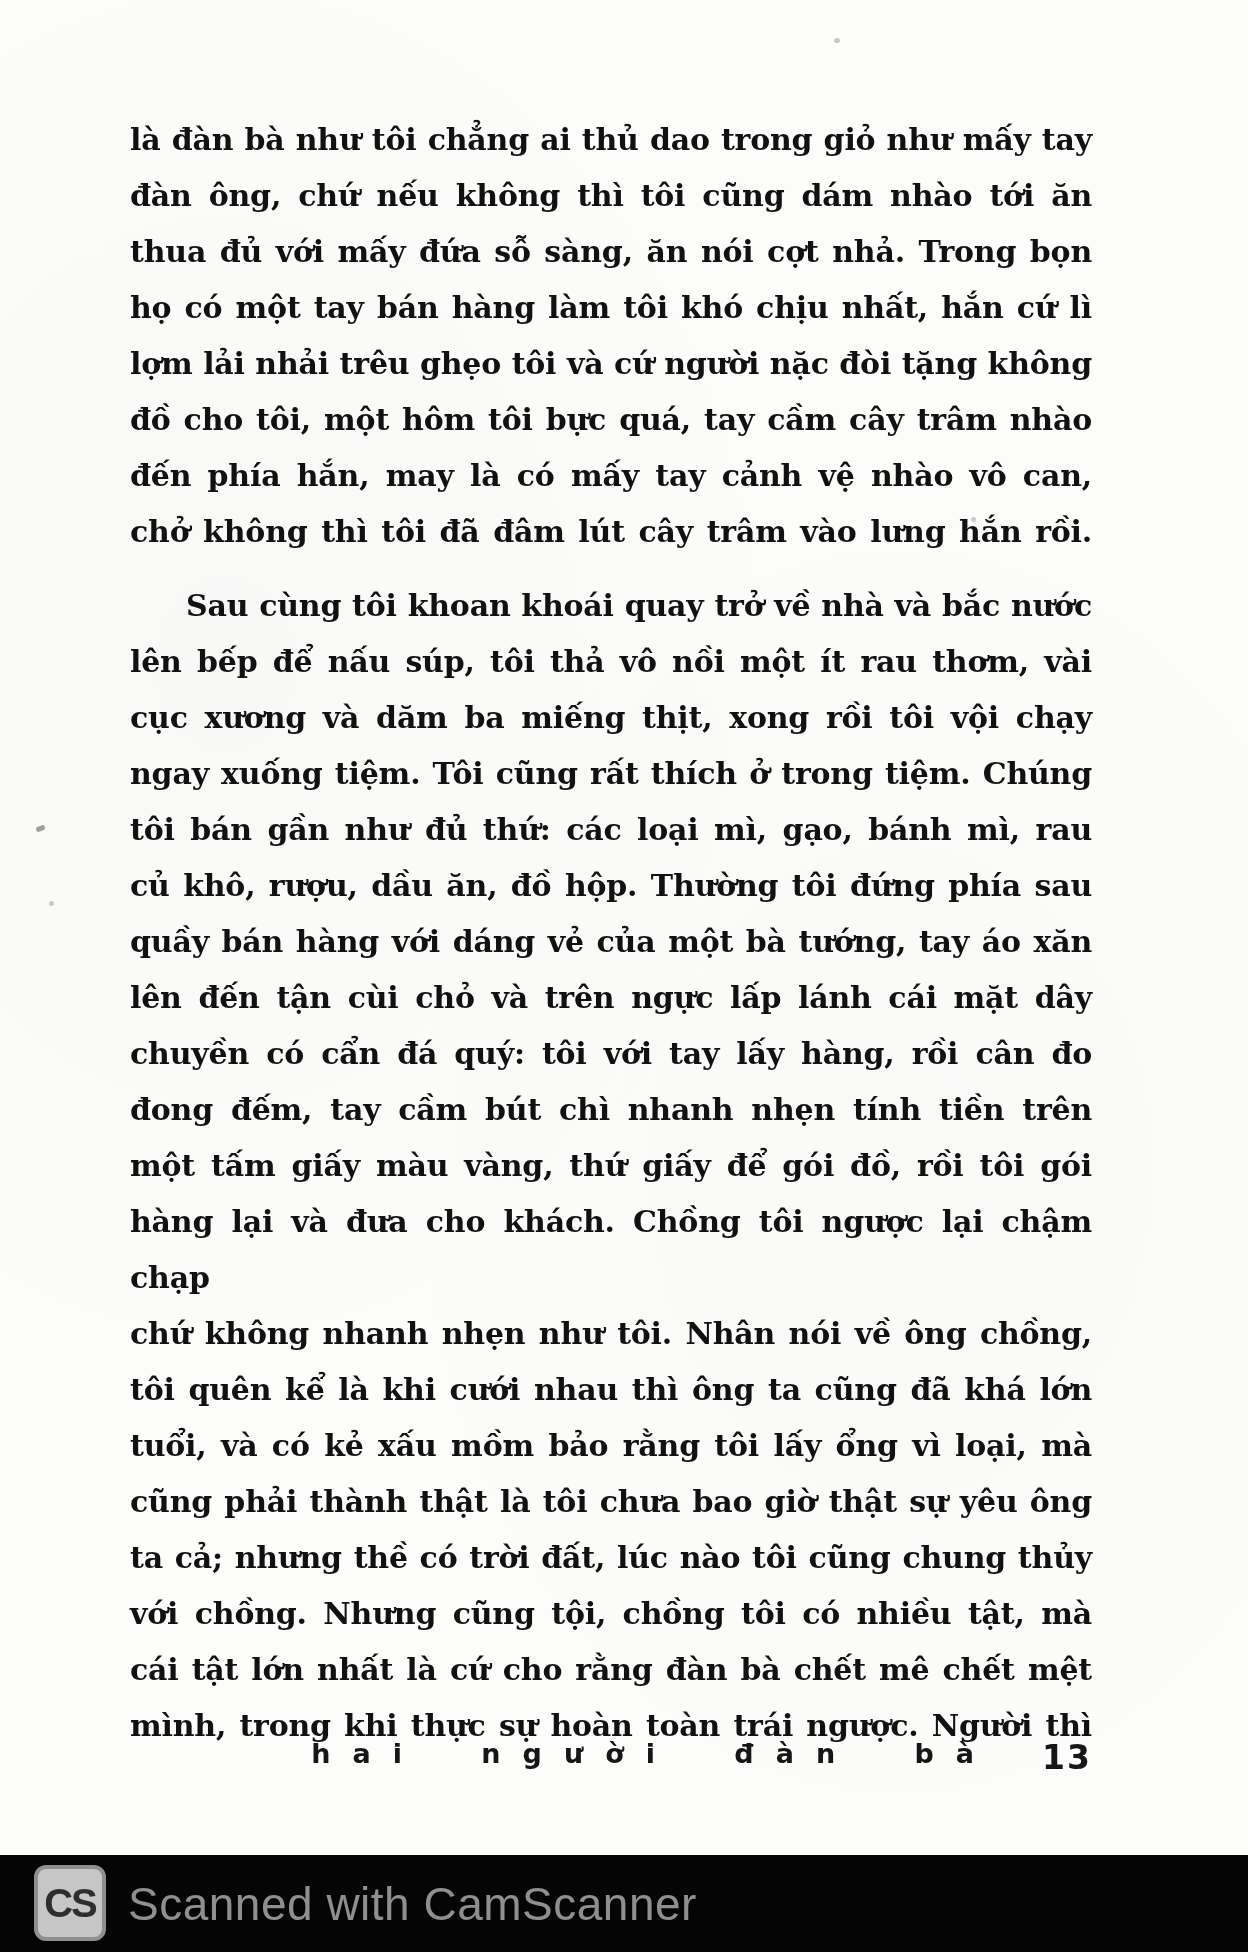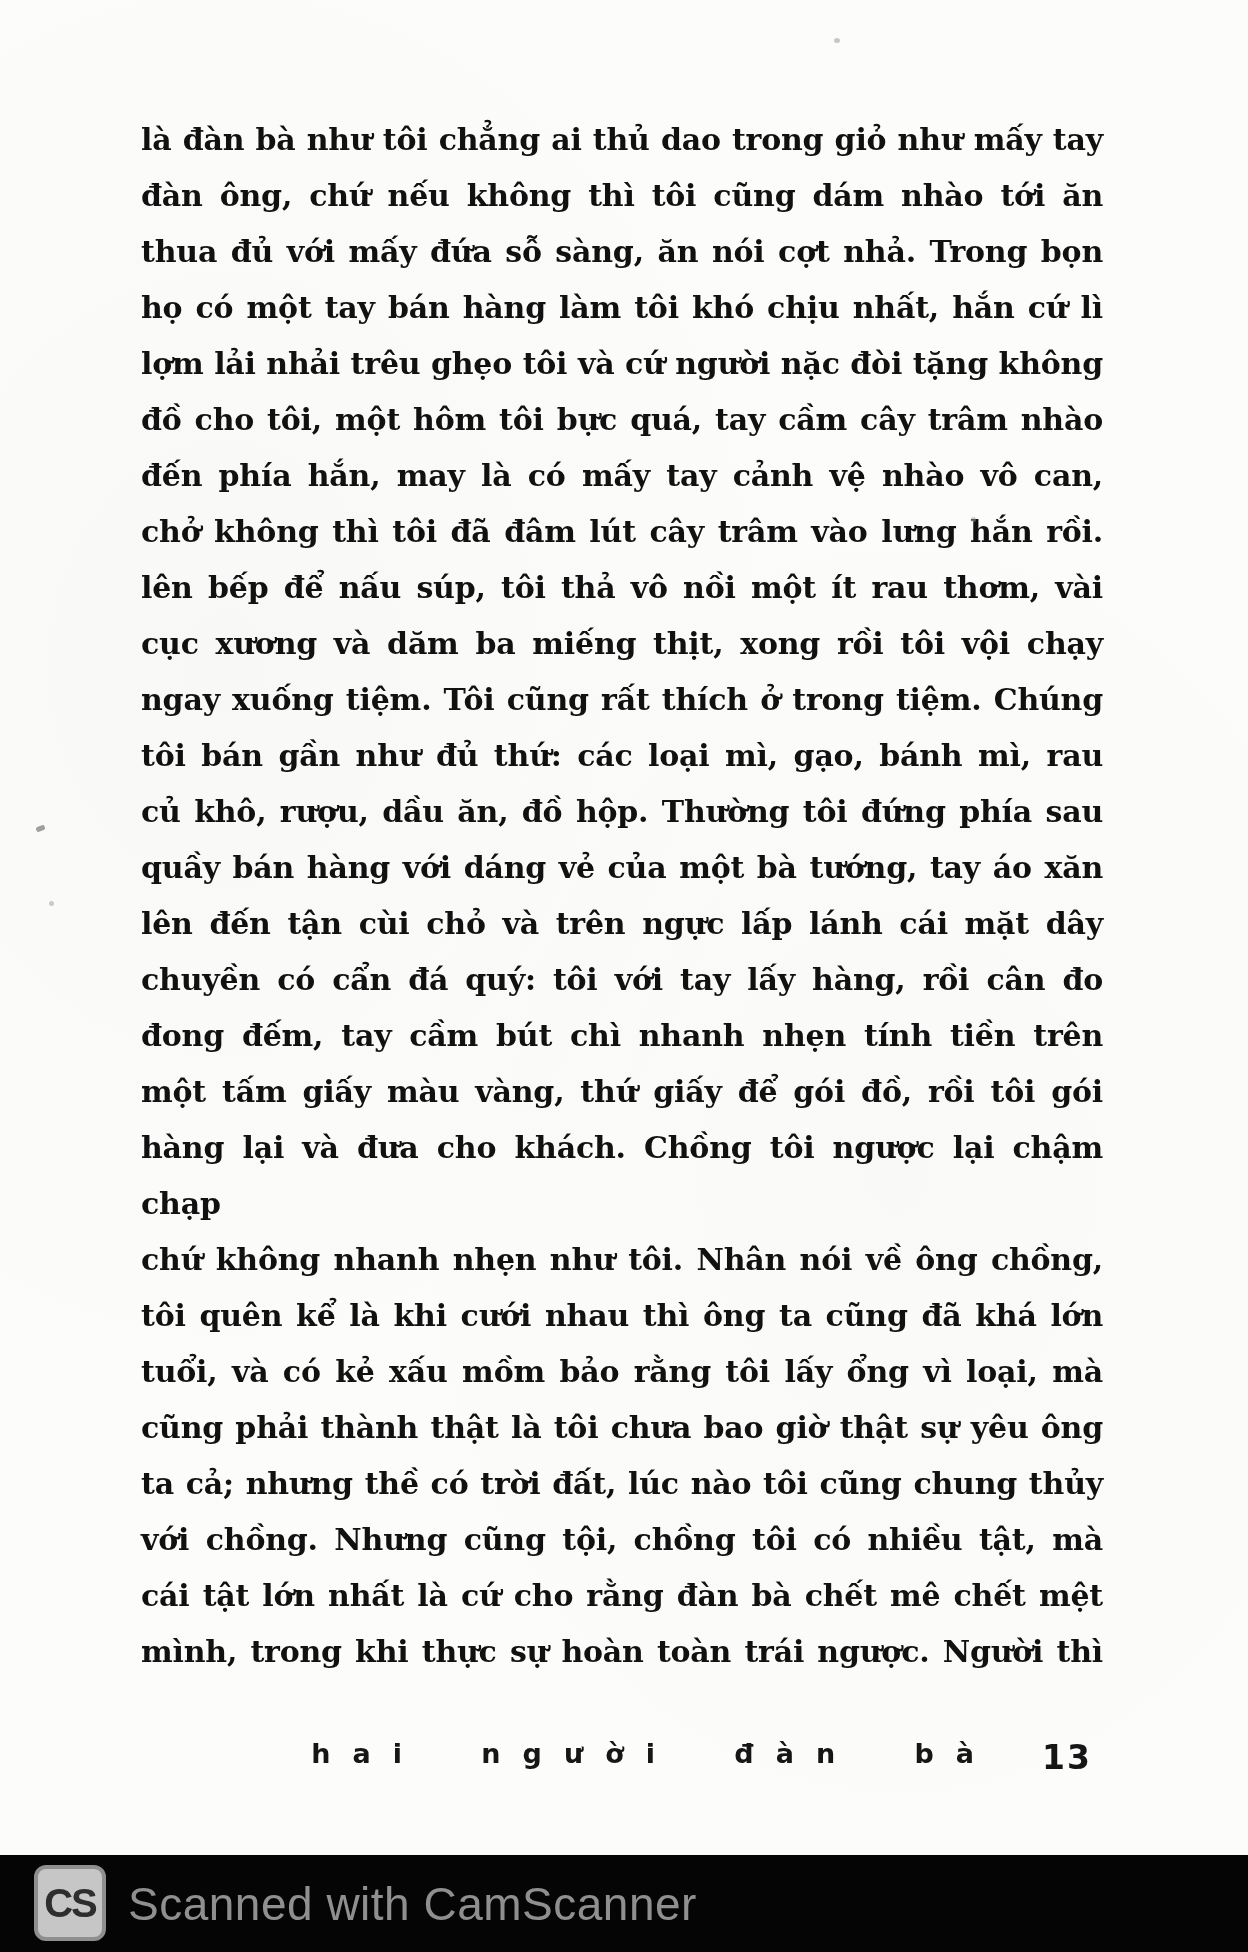--- a/index.html
+++ b/index.html
@@ -9,21 +9,21 @@
     font-family:"DejaVu Serif", serif;
   }
   .paper{
     position:absolute;inset:0;
     background:
       radial-gradient(ellipse at 18% 34%, rgba(0,0,0,0.015), transparent 42%),
       radial-gradient(ellipse at 72% 60%, rgba(0,0,0,0.012), transparent 45%),
       #fcfcfb;
   }
   .textblock{
-    position:absolute;left:141px;top:112px;width:962px;
+    position:absolute;left:130px;top:112px;width:962px;
     color:#101010;
   }
   .line{
     font-size:30px;font-weight:700;line-height:56px;
     letter-spacing:-0.2px;
     text-align:justify;text-align-last:justify;
     white-space:normal;overflow:visible;
     color:#111;
   }
   .para2-first{margin-top:18px;padding-left:56px;}
@@ -75,20 +75,21 @@
   <div class="textblock">
     <div class="line">là đàn bà như tôi chẳng ai thủ dao trong giỏ như mấy tay</div>
     <div class="line">đàn ông, chứ nếu không thì tôi cũng dám nhào tới ăn</div>
     <div class="line">thua đủ với mấy đứa sỗ sàng, ăn nói cợt nhả. Trong bọn</div>
     <div class="line">họ có một tay bán hàng làm tôi khó chịu nhất, hắn cứ lì</div>
     <div class="line">lợm lải nhải trêu ghẹo tôi và cứ người nặc đòi tặng không</div>
     <div class="line">đồ cho tôi, một hôm tôi bực quá, tay cầm cây trâm nhào</div>
     <div class="line">đến phía hắn, may là có mấy tay cảnh vệ nhào vô can,</div>
     <div class="line">chở không thì tôi đã đâm lút cây trâm vào lưng hắn rồi.</div>
 
+    <div class="line para2-first">Sau cùng tôi khoan khoái quay trở về nhà và bắc nước</div>
     <div class="line">lên bếp để nấu súp, tôi thả vô nồi một ít rau thơm, vài</div>
     <div class="line">cục xương và dăm ba miếng thịt, xong rồi tôi vội chạy</div>
     <div class="line">ngay xuống tiệm. Tôi cũng rất thích ở trong tiệm. Chúng</div>
     <div class="line">tôi bán gần như đủ thứ: các loại mì, gạo, bánh mì, rau</div>
     <div class="line">củ khô, rượu, dầu ăn, đồ hộp. Thường tôi đứng phía sau</div>
     <div class="line">quầy bán hàng với dáng vẻ của một bà tướng, tay áo xăn</div>
     <div class="line">lên đến tận cùi chỏ và trên ngực lấp lánh cái mặt dây</div>
     <div class="line">chuyền có cẩn đá quý: tôi với tay lấy hàng, rồi cân đo</div>
     <div class="line">đong đếm, tay cầm bút chì nhanh nhẹn tính tiền trên</div>
     <div class="line">một tấm giấy màu vàng, thứ giấy để gói đồ, rồi tôi gói</div>

